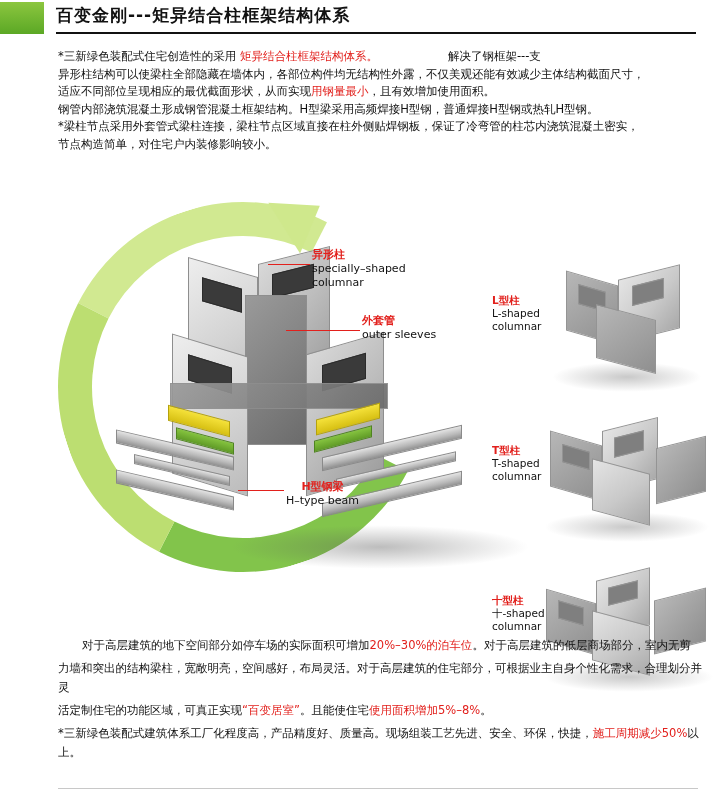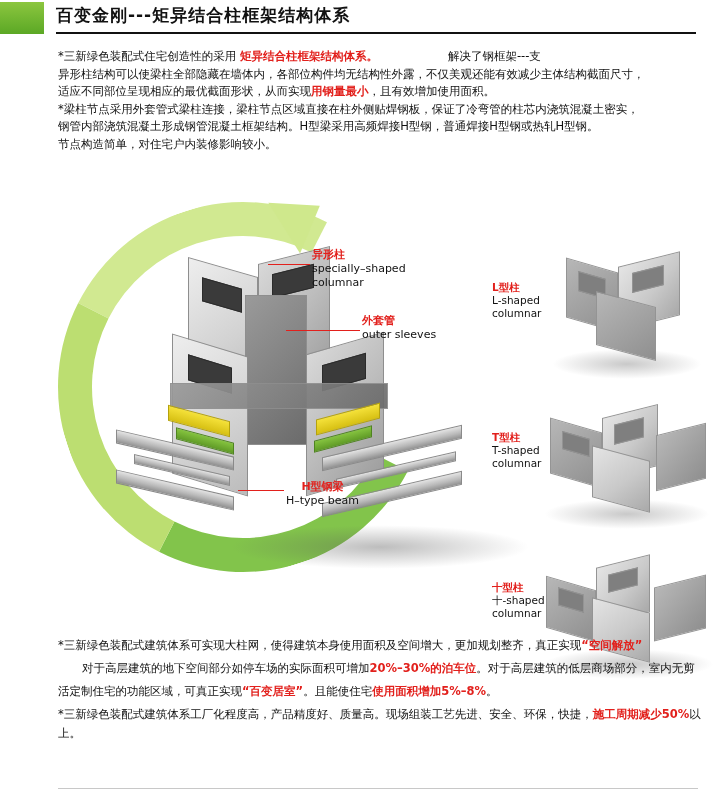--- a/index.html
+++ b/index.html
@@ -46,21 +46,21 @@
   
   .top-text {
     position: absolute;
     left: 58px; top: 48px;
     width: 650px;
     font-size: 11.5px;
     line-height: 17.6px;
     color: #111;
   }
   .top-text p { margin: 0; white-space: pre-wrap; }
-  .red-b { color: #e2201c; font-weight: bold; }
+  .red-b { color: #e2201c; font-weight: normal; }
   .line-tail-right {
     display: inline-block;
     margin-left: 70px;
   }
 
   
   .illus {
     position: absolute;
     left: 0; top: 190px;
     width: 672px; height: 430px;
@@ -139,21 +139,21 @@
   .callout { position: absolute; font-size: 11px; line-height: 14px; }
   .callout .cn { color: #e2201c; font-weight: bold; display:block; }
   .callout .en { color: #111; display:block; }
   .lead {
     position: absolute;
     background: #e2201c;
     height: 1px;
   }
 
   
-  .specimens { position: absolute; left: 492px; top: 67px; width: 220px; }
+  .specimens { position: absolute; left: 492px; top: 80px; width: 220px; }
   .spec { position: relative; height: 150px; }
   .spec .lbl { position: absolute; left: 0; top: 24px; font-size: 10.5px; line-height: 13px; }
   .spec .lbl .cn { color: #e2201c; font-weight: bold; display:block; }
   .spec .lbl .en { color: #111; display:block; }
   .spec .art { position: absolute; left: 52px; top: 0; width: 168px; height: 130px; }
 
   .sblk {
     position: absolute;
     background: linear-gradient(135deg,#e4e4e4 0%,#c9c9c9 55%,#a9a9a9 100%);
     border: 1px solid #949494;
@@ -189,22 +189,22 @@
 <div class="header">
   <div class="header-bar-green"></div>
   <div class="header-title">百变金刚---矩异结合柱框架结构体系</div>
   <div class="header-rule"></div>
 </div>
 
 <div class="top-text">
   <p><span>*三新绿色装配式住宅创造性的采用 </span><span class="red-b">矩异结合柱框架结构体系。</span><span class="line-tail-right">解决了钢框架---支</span></p>
   <p>异形柱结构可以使梁柱全部隐藏在墙体内，各部位构件均无结构性外露，不仅美观还能有效减少主体结构截面尺寸，</p>
   <p><span>适应不同部位呈现相应的最优截面形状，从而实现</span><span class="red-b">用钢量最小</span><span>，且有效增加使用面积。</span></p>
+  <p>钢管内部浇筑混凝土形成钢管混凝土框架结构。H型梁采用高频焊接H型钢，普通焊接H型钢或热轧H型钢。</p>
   <p>*梁柱节点采用外套管式梁柱连接，梁柱节点区域直接在柱外侧贴焊钢板，保证了冷弯管的柱芯内浇筑混凝土密实，</p>
-  <p>钢管内部浇筑混凝土形成钢管混凝土框架结构。H型梁采用高频焊接H型钢，普通焊接H型钢或热轧H型钢。</p>
   <p>节点构造简单，对住宅户内装修影响较小。</p>
 </div>
 
 <div class="illus">
 
   <div class="arc"></div>
   <div class="arc2"></div>
   <div class="arc-head"></div>
 
   <div class="joint">
@@ -309,18 +309,18 @@
         <div class="sblk top" style="left:64px; top:14px; width:30px; height:18px; transform:skewY(-14deg); background:#7f7f7f;"></div>
         <div class="sblk side" style="left:110px;top:24px; width:52px; height:54px; transform:skewY(-14deg);"></div>
         <div class="sblk" style="left:48px; top:48px; width:58px; height:50px; transform:skewY(15deg);"></div>
       </div>
     </div>
 
   </div>
 </div>
 
 <div class="bottom">
-  <p><span>*三新绿色装配式建筑体系可实现大柱网，使得建筑本身使用面积及空间增大，更加规划整齐，真正实现</span><span class="red-b">“空间解放”</span></p>
   <p class="indent"><span>对于高层建筑的地下空间部分如停车场的实际面积可增加</span><span class="red-b">20%–30%的泊车位</span><span>。对于高层建筑的低层商场部分，室内无剪</span></p>
+  <p>力墙和突出的结构梁柱，宽敞明亮，空间感好，布局灵活。对于高层建筑的住宅部分，可根据业主自身个性化需求，合理划分并灵</p>
   <p><span>活定制住宅的功能区域，可真正实现</span><span class="red-b">“百变居室”</span><span>。且能使住宅</span><span class="red-b">使用面积增加5%–8%</span><span>。</span></p>
   <p><span>*三新绿色装配式建筑体系工厂化程度高，产品精度好、质量高。现场组装工艺先进、安全、环保，快捷，</span><span class="red-b">施工周期减少50%</span><span>以上。</span></p>
 </div>
 <div class="bottom-sep"></div>
 
 </body></html>

